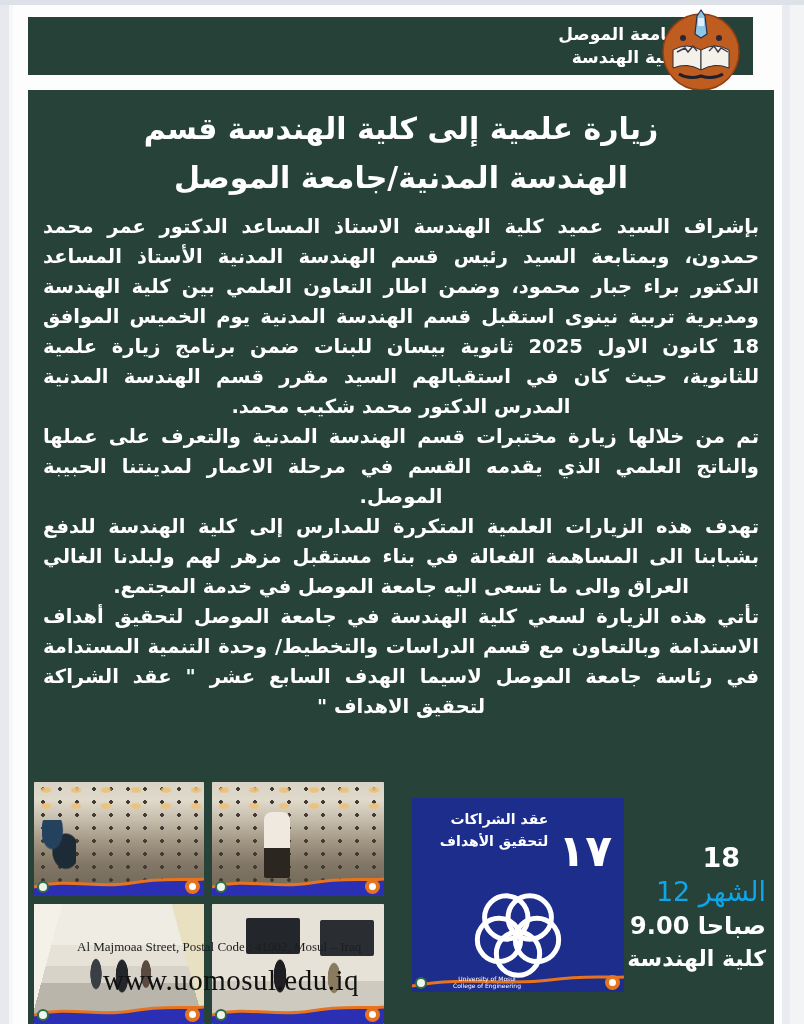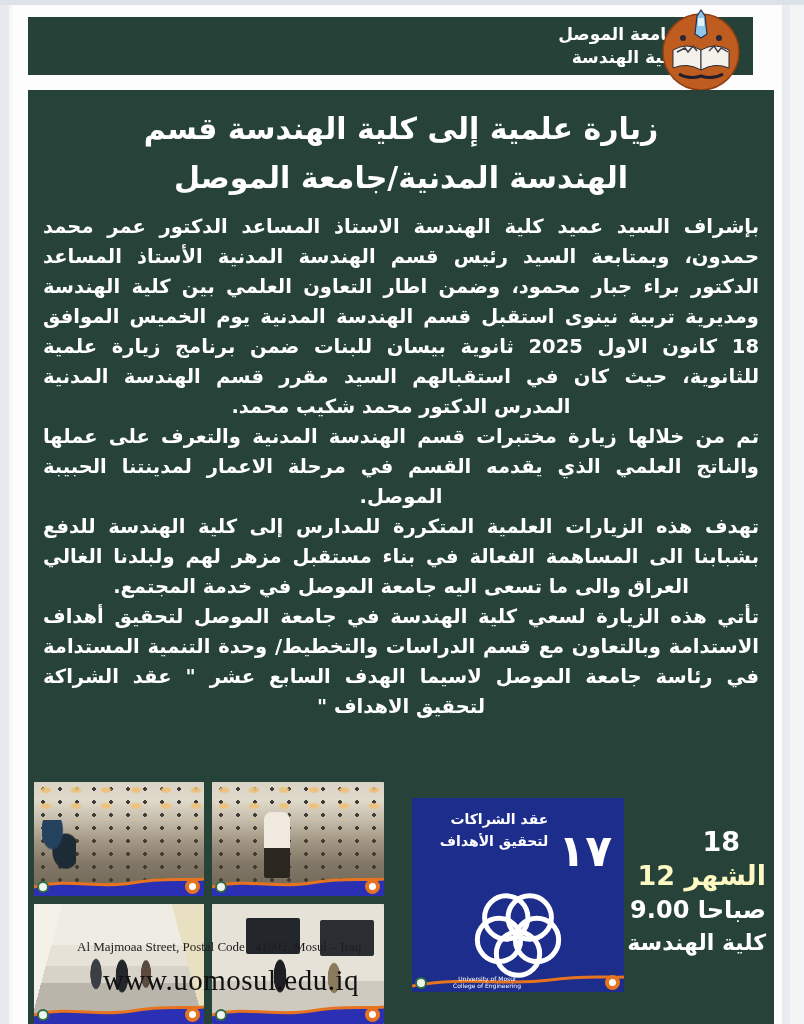--- a/index.html
+++ b/index.html
@@ -79,23 +79,23 @@
   .sdg-top { display:flex; flex-direction:row; justify-content:flex-end; align-items:flex-start;
              padding:10px 12px 0 10px; }
   .sdg-label { color:#ffffff; font-weight:700; font-size:14px; line-height:22px;
                text-align:right; width:122px; margin-right:10px; }
   .sdg-num { color:#ffffff; font-weight:700; font-size:44px; line-height:44px;margin-top:21px; }
   .sdg-rings { position:absolute; left:50%; transform:translateX(-50%); top:84px; }
   .sdg-org { position:absolute; left:30px; bottom:3px; width:90px; text-align:center;
              color:#ffffff; font-size:6px; line-height:7px; z-index:2; }
 
   
-  .event { position:absolute; right:8px; top:44px; text-align:right;margin-left:24px; }
+  .event { position:absolute; right:8px; top:60px; text-align:right;margin-left:24px; }
   .ev-day { color:#ffffff; font-weight:700; font-size:27px; line-height:32px; padding-right:26px; }
-  .ev-month { color:#fef9c3; font-weight:700; font-size:27px; line-height:36px; }
+  .ev-month { color:#0ea5e9; font-weight:400; font-size:27px; line-height:36px; }
   .ev-time { color:#ffffff; font-weight:700; font-size:24px; line-height:33px; }
   .ev-loc { color:#ffffff; font-weight:700; font-size:22px; line-height:31px; }
 
   
   .footer { position:absolute; left:3px; top:938px; width:100%; padding-left:74px;
             font-family:Liberation Serif, serif; }
   .ft-small { color:#1c1c1c; font-size:13px; line-height:18px; }
   .ft-site { margin-top:8px; color:#111111; font-size:29px; letter-spacing:0.5px;margin-left:26px; }
 </style>
 </head>

